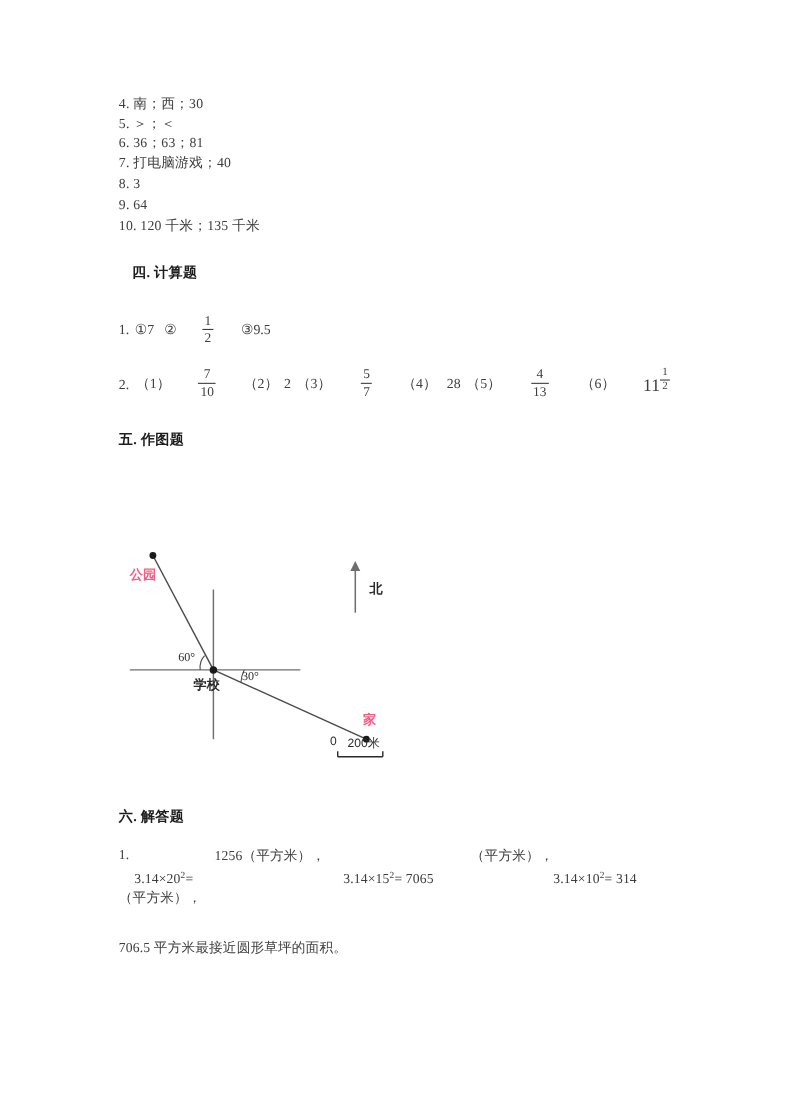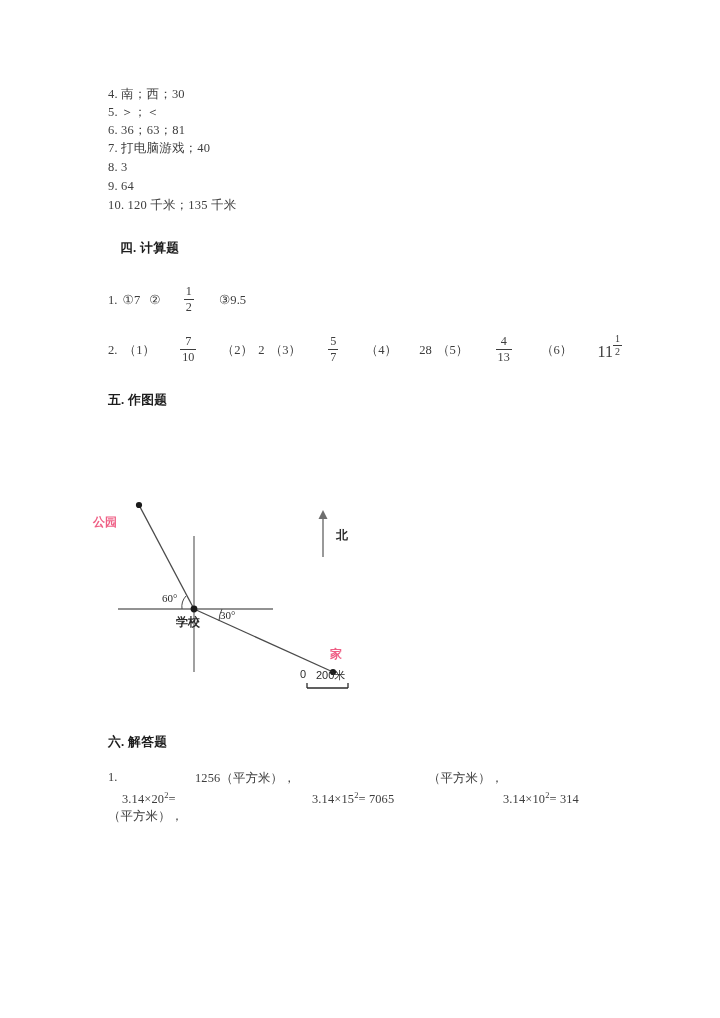--- a/index.html
+++ b/index.html
@@ -113,21 +113,21 @@
     </span>
     <span style="margin-left:22px;">（2）</span>
     <span style="margin-left:2px;">2</span>
     <span style="margin-left:2px;">（3）</span>
     <span class="frac" style="margin-left:24px;">
       <span class="num">5</span>
       <span class="bar"></span>
       <span class="den">7</span>
     </span>
     <span style="margin-left:24px;">（4）</span>
-    <span style="margin-left:19px;">28</span>
+    <span style="margin-left:6px;">28</span>
     <span style="margin-left:2px;">（5）</span>
     <span class="frac" style="margin-left:24px;">
       <span class="num">4</span>
       <span class="bar"></span>
       <span class="den">13</span>
     </span>
     <span style="margin-left:26px;">（6）</span>
     <span class="mixed" style="margin-left:22px;">
       <span class="whole">11</span><span class="frac">
         <span class="num">1</span>
@@ -157,21 +157,21 @@
     <circle cx="333" cy="672" r="3.1" fill="#1a1a1a"></circle>
 
     <line x1="323" y1="517" x2="323" y2="557" stroke="#6e6e6e" stroke-width="1.4"></line>
     <path d="M 323 510 L 318.5 519 L 327.5 519 Z" fill="#6e6e6e"></path>
 
     <line x1="307" y1="688" x2="348" y2="688" stroke="#2b2b2b" stroke-width="1.3"></line>
     <line x1="307" y1="683" x2="307" y2="688" stroke="#2b2b2b" stroke-width="1.3"></line>
     <line x1="348" y1="683" x2="348" y2="688" stroke="#2b2b2b" stroke-width="1.3"></line>
   </svg>
 
-  <div class="dlabel pink" style="left:93px; top:514px;text-align:center;">公园</div>
+  <div class="dlabel pink" style="left:118px; top:514px;text-align:center;">公园</div>
   <div class="dlabel cn" style="left:176px; top:614px;">学校</div>
   <div class="dlabel pink" style="left:330px; top:646px;">家</div>
   <div class="dlabel cn" style="left:336px; top:527px;">北</div>
   <div class="dlabel ang" style="left:162px; top:592px;">60°</div>
   <div class="dlabel ang" style="left:220px; top:609px;">30°</div>
   <div class="dlabel sc" style="left:300px; top:668px;">0</div>
   <div class="dlabel sc" style="left:316px; top:668px;">200米</div>
 
   <div class="abs sec-head" style="left:108px; top:734px;">六. 解答题</div>
 
@@ -184,14 +184,15 @@
   </div>
   <div class="abs body-line" style="left:312px; top:790px;">
     <span>3.14×15</span><span class="sup">2</span><span>= 7065</span>
   </div>
   <div class="abs body-line" style="left:503px; top:790px;">
     <span>3.14×10</span><span class="sup">2</span><span>= 314</span>
   </div>
 
   <div class="abs body-line" style="left:108px; top:808px;">（平方米），</div>
 
+  <div class="abs body-line" style="left:108px; top:853px;">706.5 平方米最接近圆形草坪的面积。</div>
 
 </div>
 
 </body></html>

